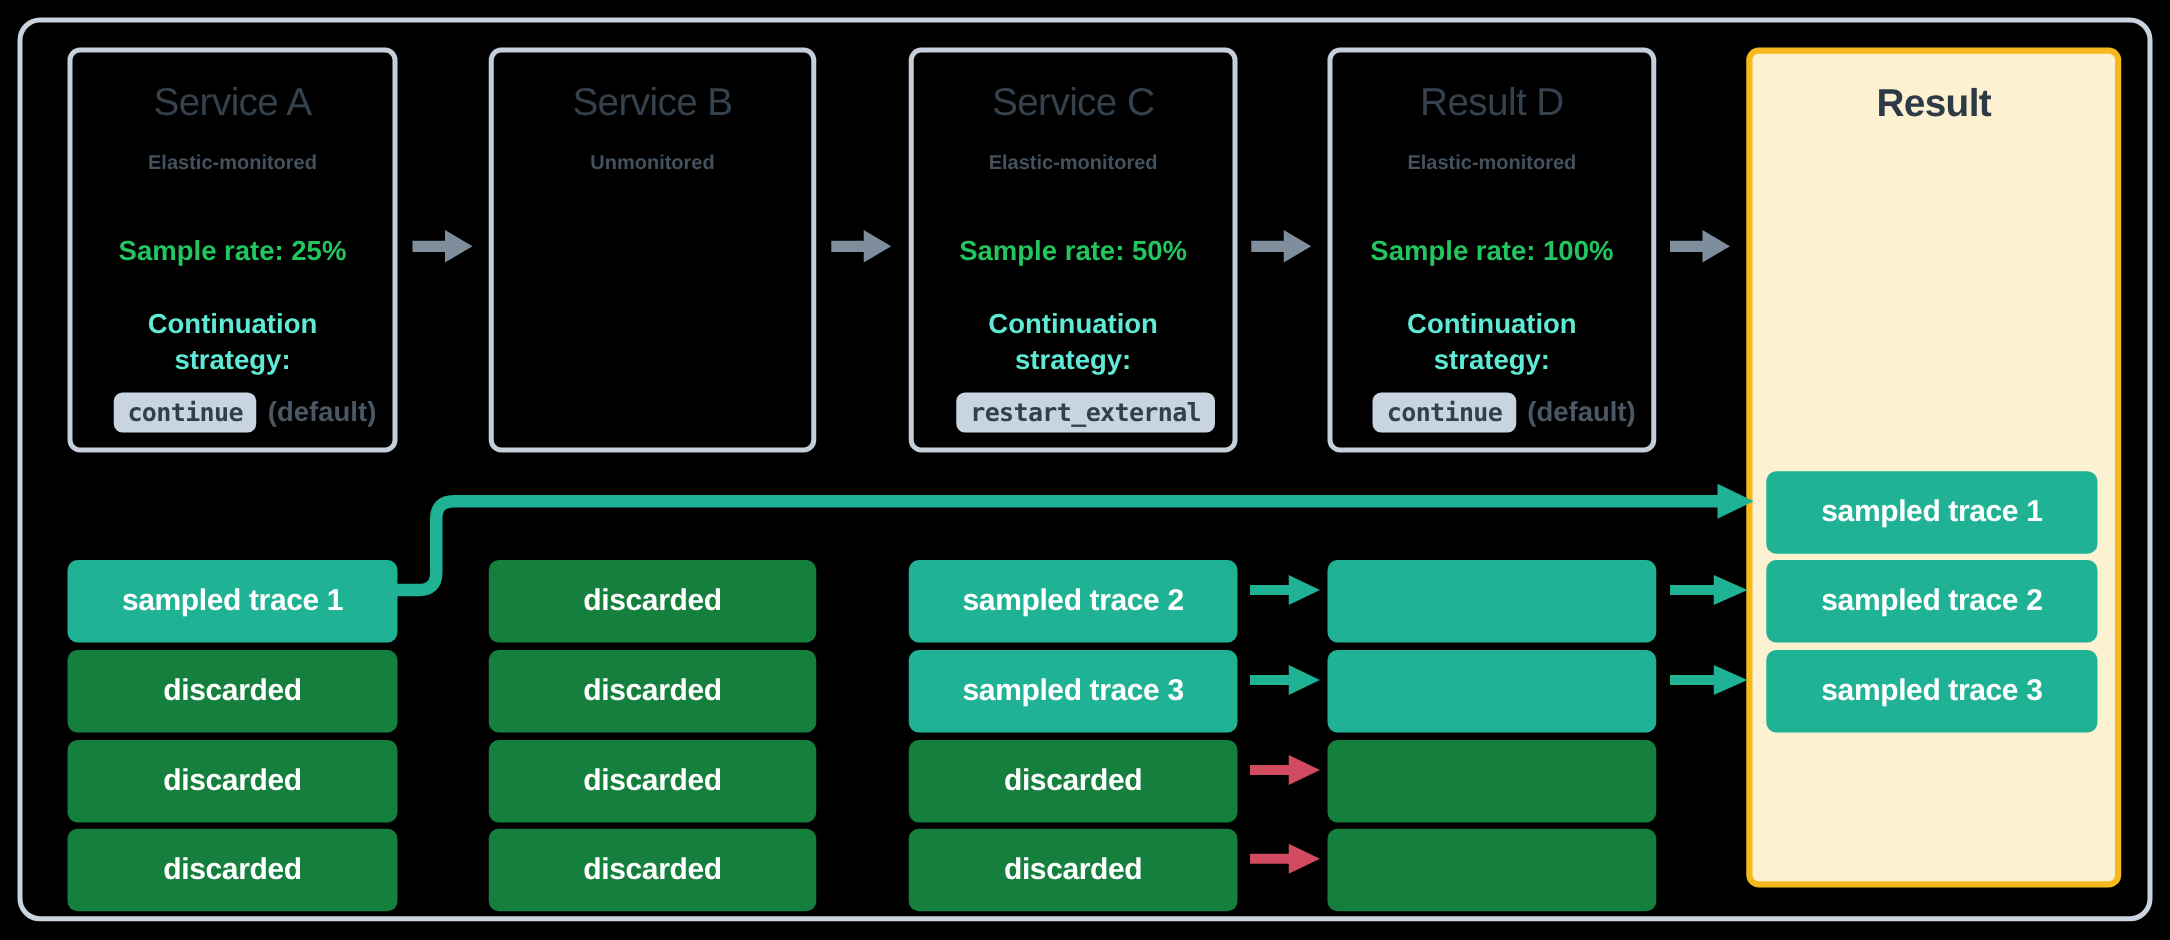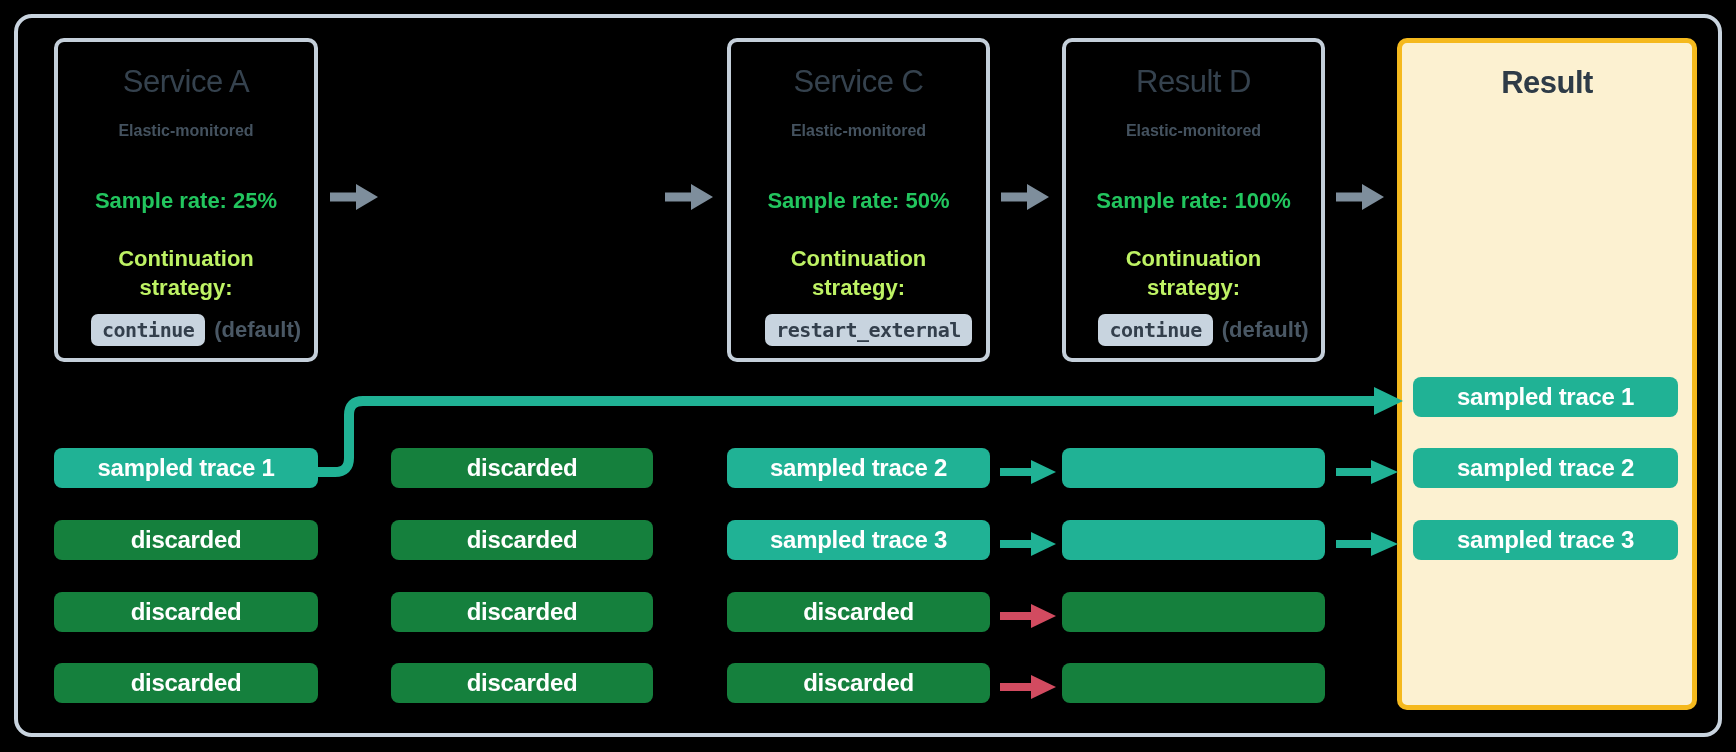--- a/index.html
+++ b/index.html
@@ -16,38 +16,38 @@
     border:4px solid #c4cfda;border-radius:10px;background:transparent;
     display:flex;flex-direction:column;align-items:center;text-align:center;
     padding-top:22px;
   }
   .svc-title{
     margin:0;font-size:31px;line-height:36px;font-weight:400;color:#35424e;
     letter-spacing:-0.5px;
   }
   .svc-mon{margin:18px 0 0 0;font-size:16px;line-height:26px;font-weight:700;color:#44525f;}
   .svc-rate{margin:44px 0 0 0;font-size:22px;line-height:26px;font-weight:700;color:#22c55e;}
-  .svc-cont{margin:30px 0 0 0;font-size:22px;line-height:29px;font-weight:700;color:#bef264;}
+  .svc-cont{margin:30px 0 0 0;font-size:22px;line-height:29px;font-weight:700;color:#5eead4;}
   .code-row{margin:12px 0 0 0;display:flex;align-items:center;gap:9px;padding-left:20px;}
   .code-pill{
     background:#c8d4df;color:#333f4c;border-radius:7px;padding:4px 11px;
     font-family:"DejaVu Sans Mono", monospace;font-size:20px;line-height:24px;font-weight:700;
     letter-spacing:-0.5px;
   }
   .code-note{font-size:22px;font-weight:700;color:#4a5865;}
   .result-box{
     position:absolute;left:1397px;top:38px;width:300px;height:672px;box-sizing:border-box;
     background:#fcf1d1;border:5px solid #f5b91d;border-radius:10px;
     display:flex;flex-direction:column;align-items:center;padding-top:22px;
   }
   .result-title{
     margin:0;font-size:31px;line-height:36px;font-weight:700;color:#2e3b47;letter-spacing:-0.5px;
   }
   .pill{
-    position:absolute;height:40px;border-radius:8px;box-sizing:border-box;
+    position:absolute;height:66px;border-radius:8px;box-sizing:border-box;
     display:flex;align-items:center;justify-content:center;
     color:#ffffff;font-size:24px;font-weight:700;letter-spacing:-0.3px;
   }
   .pill.sampled{background:#20b295;}
   .pill.discarded{background:#15803d;}
   .overlay{position:absolute;left:0;top:0;width:1736px;height:752px;pointer-events:none;}
 </style>
 </head>
 <body>
 
@@ -59,20 +59,24 @@
     <h2 class="svc-title">Service A</h2>
     <p class="svc-mon">Elastic-monitored</p>
     <p class="svc-rate">Sample rate: 25%</p>
     <p class="svc-cont"><span>Continuation</span><br><span>strategy:</span></p>
     <div class="code-row">
       <span class="code-pill">continue</span>
       <span class="code-note">(default)</span>
     </div>
   </section>
 
+  <section class="svc-box" style="left:391px;width:262px;">
+    <h2 class="svc-title">Service B</h2>
+    <p class="svc-mon">Unmonitored</p>
+  </section>
 
   <section class="svc-box" style="left:727px;width:263px;">
     <h2 class="svc-title">Service C</h2>
     <p class="svc-mon">Elastic-monitored</p>
     <p class="svc-rate">Sample rate: 50%</p>
     <p class="svc-cont"><span>Continuation</span><br><span>strategy:</span></p>
     <div class="code-row">
       <span class="code-pill">restart_external</span>
     </div>
   </section>

